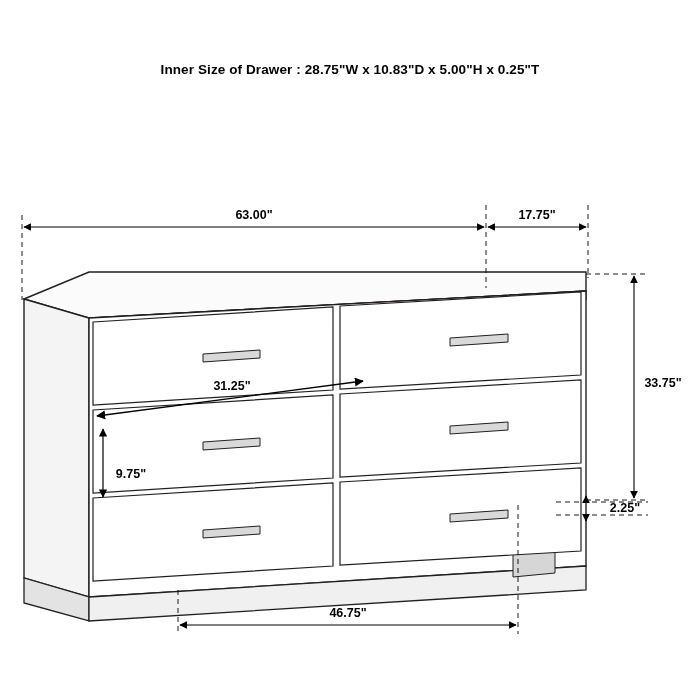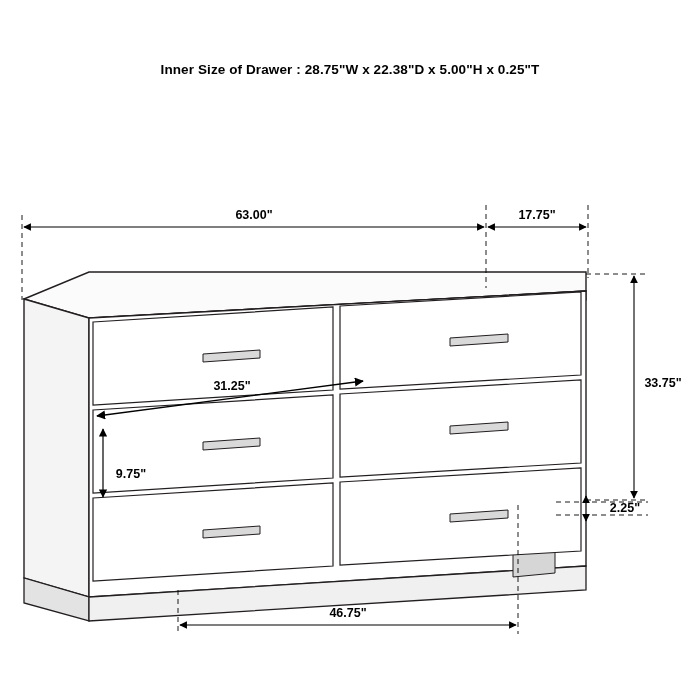--- a/index.html
+++ b/index.html
@@ -40,21 +40,21 @@
     font-size: 12.5px;
     font-weight: bold;
     fill: #000000;
   }
 </style>
 </head>
 <body>
 
 <div id="page">
 
-  <div id="title">Inner Size of Drawer : 28.75"W x 22.38"D x 5.00"H x 0.25"T</div>
+  <div id="title">Inner Size of Drawer : 28.75"W x 10.83"D x 5.00"H x 0.25"T</div>
 
   <svg class="diagram" viewBox="0 0 700 700">
 
     <defs>
       <marker id="arrowStart" viewBox="0 0 10 10" refX="9" refY="5" markerWidth="7" markerHeight="7" orient="auto-start-reverse">
         <path d="M 0 0 L 10 5 L 0 10 z" fill="#000000"></path>
       </marker>
       <marker id="arrowEnd" viewBox="0 0 10 10" refX="9" refY="5" markerWidth="7" markerHeight="7" orient="auto">
         <path d="M 0 0 L 10 5 L 0 10 z" fill="#000000"></path>
       </marker>

